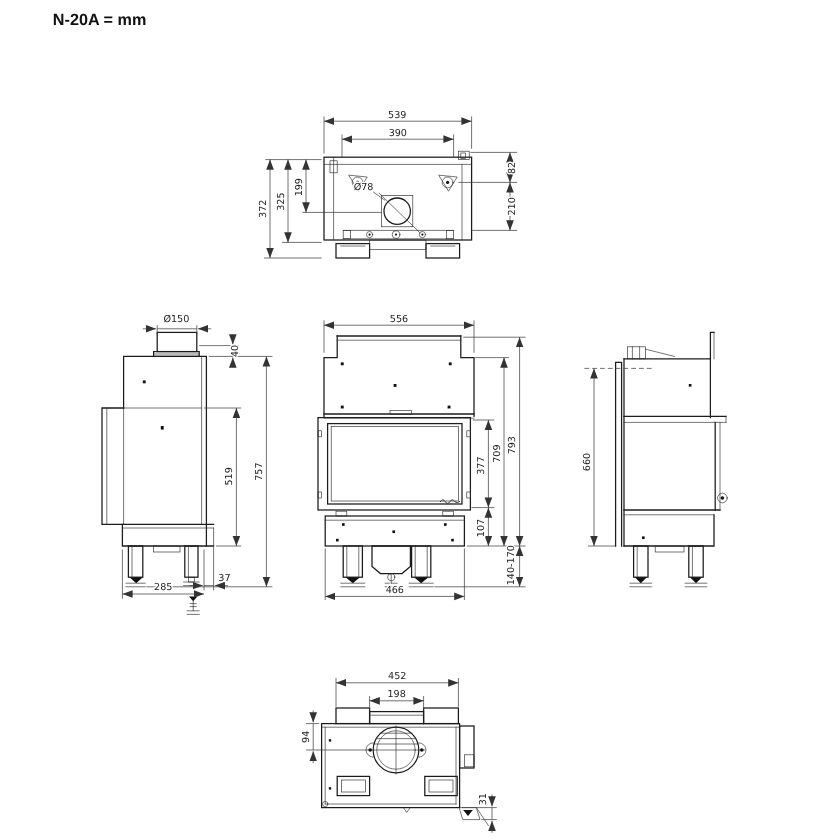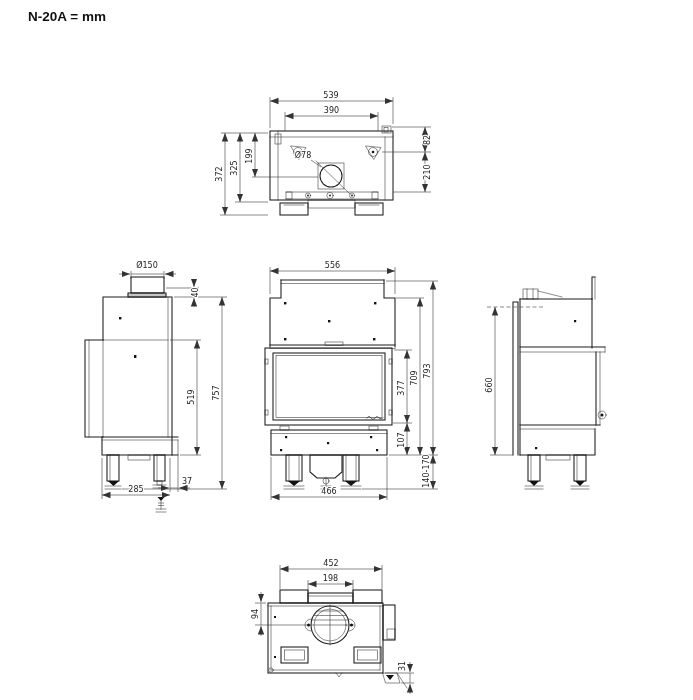--- a/index.html
+++ b/index.html
@@ -1,18 +1,18 @@
 <!DOCTYPE html>
 <html><head>
 <meta charset="utf-8">
 <style>
   html,body{margin:0;padding:0;background:#fff;}
   #canvas{position:relative;width:693px;height:700px;background:#ffffff;overflow:hidden;
           font-family:"Liberation Sans",sans-serif;}
-  .title{position:absolute;left:28px;top:9px;font-size:13.5px;font-weight:bold;color:#111;text-align:right;}
+  .title{position:absolute;left:44px;top:9px;font-size:13.5px;font-weight:bold;color:#111;text-align:right;}
   svg{position:absolute;left:0;top:0;}
   .o{stroke:#1c1c1c;stroke-width:1.05;fill:none;stroke-linecap:square}
   .t{stroke:#2e2e2e;stroke-width:0.55;fill:none;stroke-linecap:square}
   .d{stroke:#3a3a3a;stroke-width:0.6;fill:none}
   .f{fill:#111;stroke:none}
   .dash{stroke-dasharray:4 2.5}
   .dt{font:8px "DejaVu Sans",sans-serif;fill:#222;text-anchor:middle;stroke:#fff;stroke-width:2.2px;paint-order:stroke;}
 </style>
 </head>
 <body>

